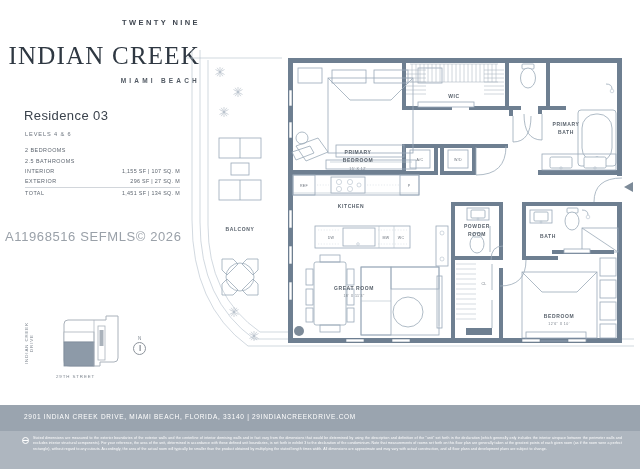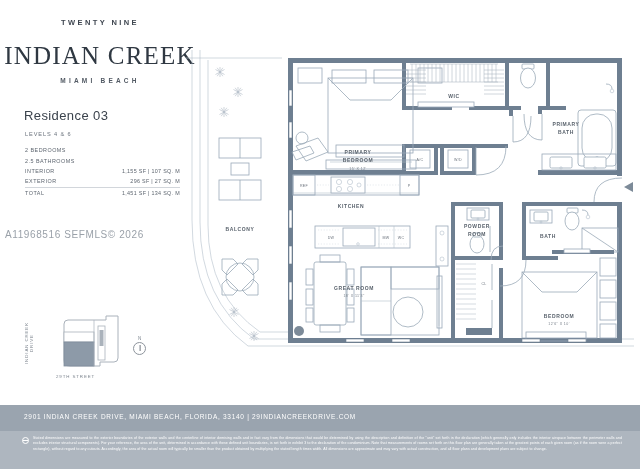--- a/index.html
+++ b/index.html
@@ -13,21 +13,21 @@
   }
   #page {
     position: relative;
     width: 640px; height: 469px;
     background: #ffffff;
   }
 
   
   #brand {
     position: absolute; left: 0; top: 18px; width: 200px;
-    text-align: center;
+    text-align: right;
   }
   #brand .eyebrow {
     font-size: 7.5px; letter-spacing: 2.4px; color: #3f4650;
     font-weight: 700;
   }
   #brand .name {
     font-family: "Liberation Serif", serif;
     font-size: 25px; letter-spacing: 1.2px; color: #2f3842;
     margin-top: 15px; font-weight: 400;
   }
@@ -53,21 +53,21 @@
   #specs .line {
     display: flex; justify-content: space-between;
     padding: 2.2px 0;
   }
   #specs .line.rule { border-bottom: .6px solid #d2d6db; }
   #specs .plain { padding: 2.2px 0; }
   #specs .val { letter-spacing: .3px; white-space: nowrap; }
 
   #mls {
     position: absolute; left: 5px; top: 229px;
-    font-size: 10px; color: #9aa1a9; letter-spacing: .6px;
+    font-size: 13px; color: #9aa1a9; letter-spacing: .6px;
   }
 
   
   #keyplan { position: absolute; left: 18px; top: 310px; width: 150px; height: 75px; }
   #streetV {
     position: absolute; left: 6px; top: 2px;
     writing-mode: vertical-rl; transform: rotate(180deg);
     font-size: 4.4px; letter-spacing: .9px; color: #7c848e;
     height: 62px; text-align: center;
   }

